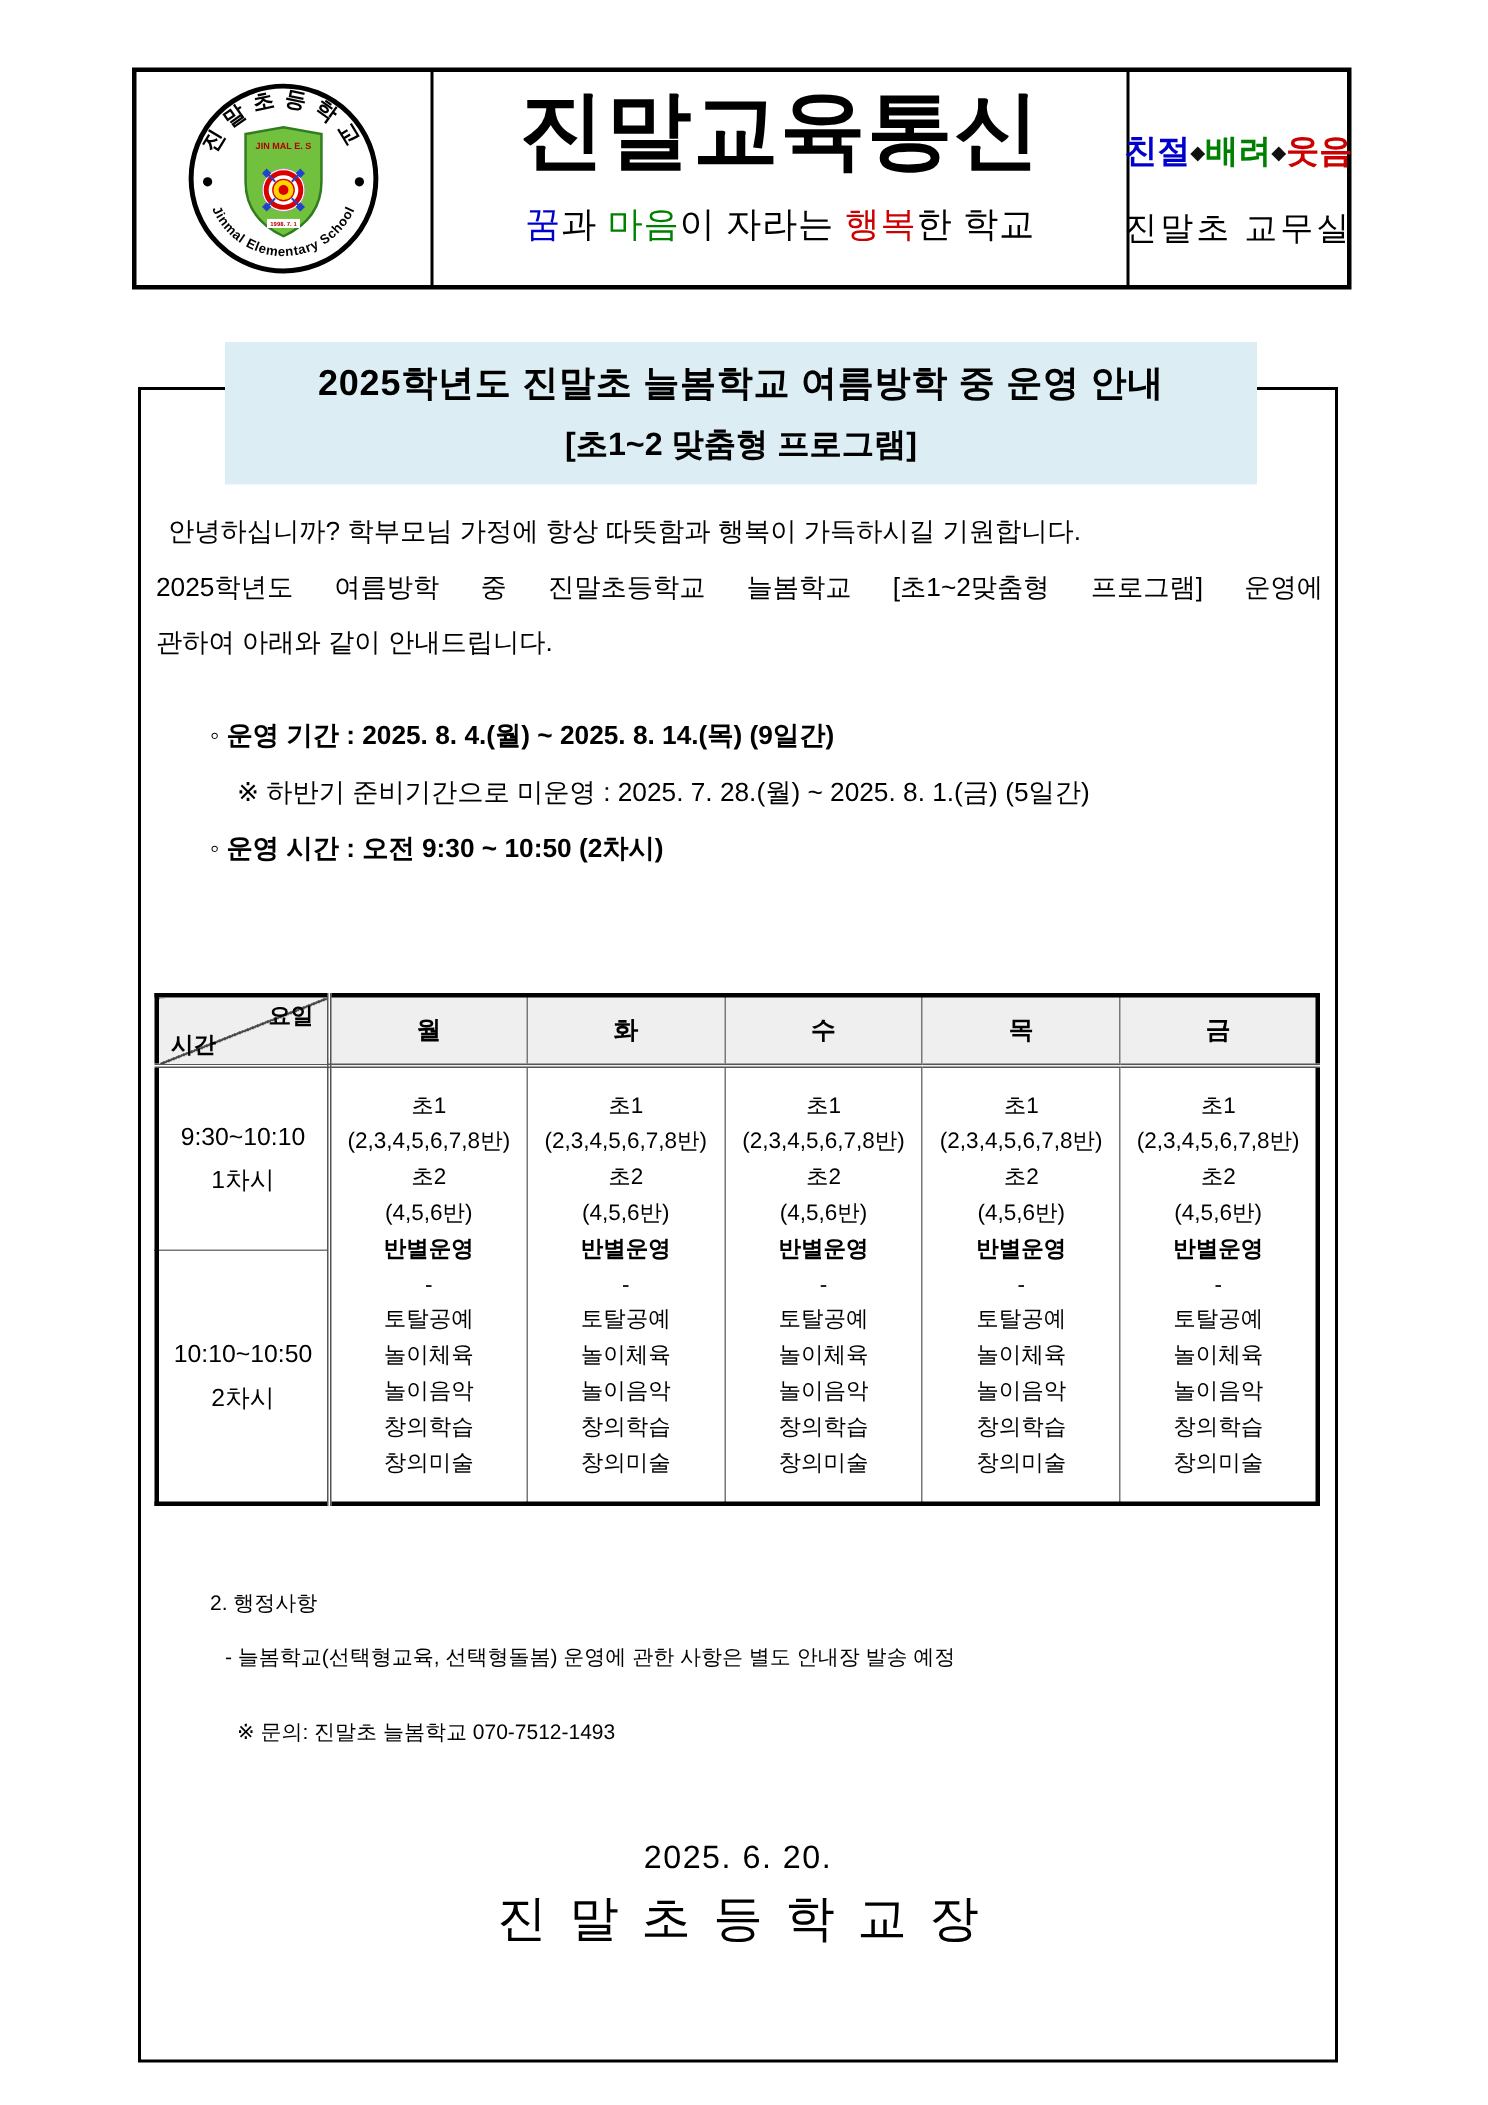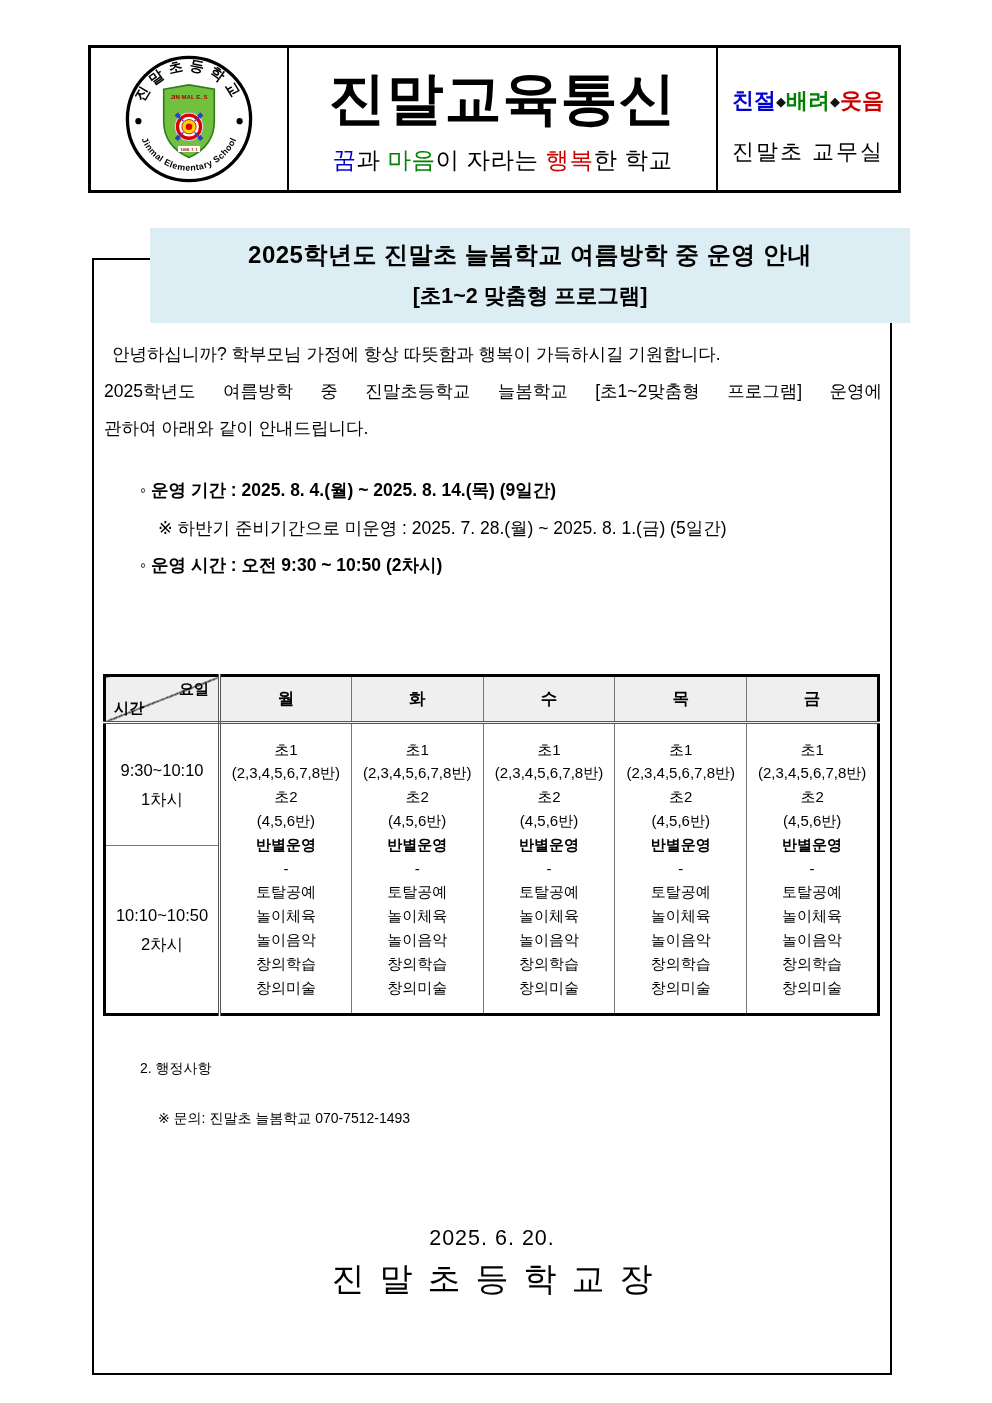--- a/index.html
+++ b/index.html
@@ -5,55 +5,55 @@
   * { margin:0; padding:0; box-sizing:border-box; }
   html,body { background:#ffffff; }
   body { font-family:"Liberation Sans","DejaVu Sans",sans-serif; color:#000; }
   .page { position:relative; width:992px; height:1403px; background:#fff; overflow:hidden; }
 
   
   .header-box { position:absolute; top:45px; left:88px; width:813px; height:148px;
                 border:3px solid #000; display:flex; }
   .cell-logo { width:196px; display:flex; align-items:center; justify-content:center; }
   .cell-main { flex:1; border-left:2px solid #000; border-right:2px solid #000;
-               text-align:center; padding-top:20px; }
+               text-align:center; padding-top:9px; }
   .paper-title { font-size:57px; font-weight:800; letter-spacing:1px; line-height:1.08; }
   .slogan { margin-top:14px; font-size:23.5px; font-weight:400; letter-spacing:0.5px; }
-  .cell-side { width:180px; display:flex; flex-direction:column; align-items:center;
+  .cell-side { width:145px; display:flex; flex-direction:column; align-items:center;
                justify-content:center; padding-top:14px; gap:21px; }
   .motto { font-size:22px; font-weight:800; white-space:nowrap; }
   .motto .dia { font-size:13px; vertical-align:2px; color:#111; }
   .office { font-size:22px; letter-spacing:2px; white-space:nowrap; }
 
   .c-blue { color:#0000cc; } .c-green { color:#008000; } .c-red { color:#cc0000; }
 
   
   .main-box { position:absolute; top:258px; left:92px; width:800px; height:1117px;
               border:2px solid #000; }
 
-  .notice-title { position:absolute; top:228px; left:150px; width:760px; z-index:2;
+  .notice-title { position:absolute; top:228px; left:150px; width:688px; z-index:2;
                   background:#dceef3; text-align:center; padding:11px 0 13px; }
   .notice-title .t1 { font-size:24px; font-weight:800; letter-spacing:0.5px; }
   .notice-title .t2 { font-size:21.5px; font-weight:800; margin-top:10px; }
 
   .greeting { position:absolute; top:336px; left:104px; width:778px;
               font-size:17.5px; line-height:37px; }
   .greeting .g1 { padding-left:8px; }
   .greeting .g2 { text-align:justify; text-align-last:justify; }
 
   .sec1 { position:absolute; top:472px; left:132px; font-size:17.5px; }
   .sec1 div { line-height:37.5px; white-space:nowrap; }
   .sec1 .b { font-weight:700; }
   .sec1 .ind1 { margin-left:8px; }
   .sec1 .ind2 { margin-left:26px; }
 
   
   table.tt { position:absolute; top:662px; left:103px; width:777px;
              border-collapse:collapse; border:3px solid #000; text-align:center;
-             table-layout:fixed;margin-top:12px; }
+             table-layout:fixed; }
   .tt th, .tt td { border:1px solid #777; }
   .tt thead th { background:#efefef; height:47px; font-size:16.5px; font-weight:700;
                  border-bottom:3px double #555; }
   .tt .corner { width:115px; position:relative; border-right:3px double #555;
                 font-weight:600; font-size:15px;
                 background-image:linear-gradient(to bottom right,
                   transparent calc(50% - 0.8px), #444 calc(50% - 0.8px),
                   #444 calc(50% + 0.8px), transparent calc(50% + 0.8px));
                 background-color:#efefef; }
   .tt .corner .lbl-top { position:absolute; top:3px; right:9px; }
@@ -243,19 +243,20 @@
         <td class="time">
           <div>10:10~10:50</div>
           <div>2차시</div>
         </td>
       </tr>
     </tbody>
   </table>
 
   <div class="sec2">
     <div>2. 행정사항</div>
+    <div class="item">- 늘봄학교(선택형교육, 선택형돌봄) 운영에 관한 사항은 별도 안내장 발송 예정</div>
     <div class="contact">※ 문의: 진말초 늘봄학교 070-7512-1493</div>
   </div>
 
   <div class="issue-date">2025. 6. 20.</div>
   <div class="signature">진말초등학교장</div>
 
 </div>
 
 </body></html>

